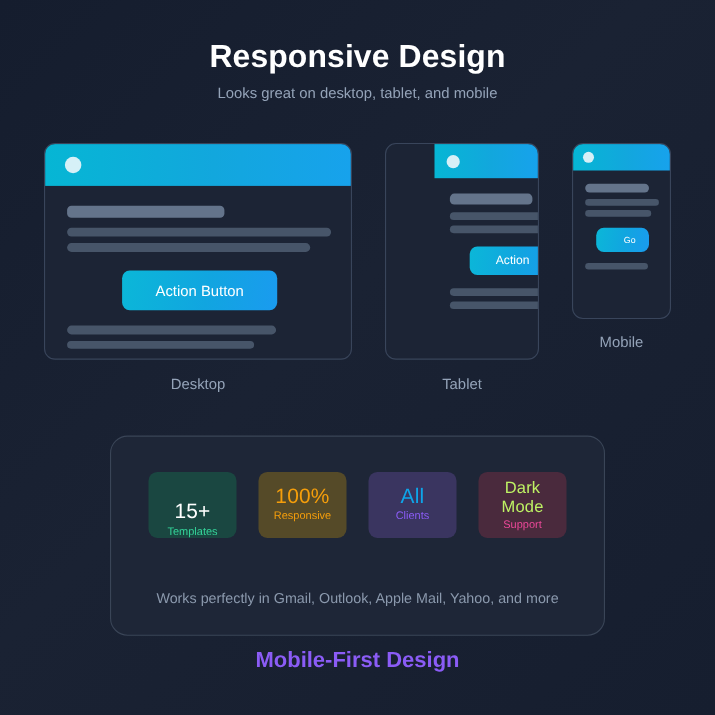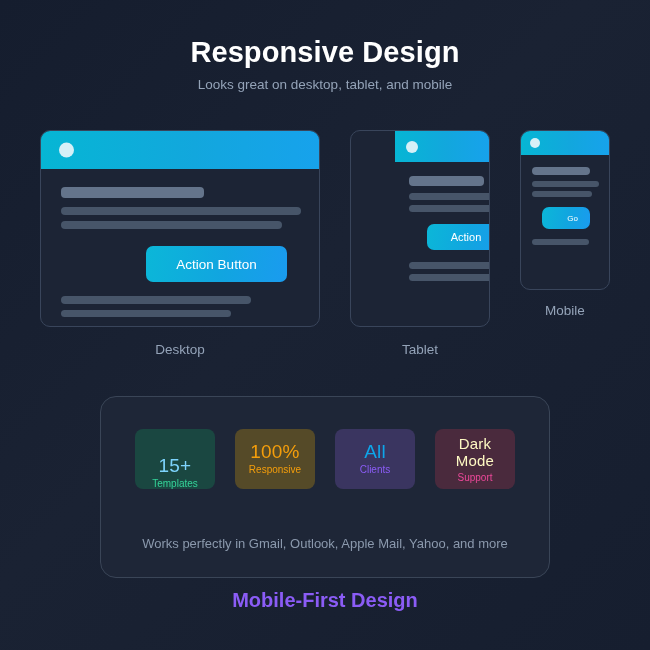--- a/index.html
+++ b/index.html
@@ -204,21 +204,21 @@
 
     <div class="device" id="desktop">
       <div class="device-frame">
         <div class="device-bar">
           <span class="device-dot"></span>
         </div>
         <div class="device-body">
           <span class="bar strong" style="left:20px; top:18px;  width:143px; height:11px;"></span>
           <span class="bar" style="left:20px; top:38px;  width:240px; height:8px;"></span>
           <span class="bar" style="left:20px; top:52px;  width:221px; height:8px;"></span>
-          <div class="action-btn" style="left:70px; top:77px; width:141px; height:36px; font-size:13.5px;margin-left:35px;">Action Button</div>
+          <div class="action-btn" style="left:70px; top:77px; width:141px; height:36px; font-size:13.5px;">Action Button</div>
           <span class="bar" style="left:20px; top:127px; width:190px; height:8px;"></span>
           <span class="bar" style="left:20px; top:141px; width:170px; height:7px;"></span>
         </div>
       </div>
       <div class="device-label">Desktop</div>
     </div>
 
     <div class="device" id="tablet">
       <div class="device-frame">
         <div class="device-bar">
@@ -252,36 +252,36 @@
       <div class="device-label">Mobile</div>
     </div>
 
   </div>
 
   <div class="panel">
 
     <div class="stats">
 
       <div class="stat-card" id="stat-0" style="background: rgb(26, 71, 65);">
-        <div class="stat-value" style="color: #7dd3fc; margin-top: 27px;">15+</div>
+        <div class="stat-value" style="color: #ffffff; margin-top: 27px;">15+</div>
         <div class="stat-label" style="color: rgb(52, 211, 153);">Templates</div>
       </div>
 
       <div class="stat-card" id="stat-1" style="background: rgb(85, 74, 40);">
         <div class="stat-value" style="color: rgb(245, 158, 11);">100%</div>
         <div class="stat-label" style="color: rgb(245, 158, 11);">Responsive</div>
       </div>
 
       <div class="stat-card" id="stat-2" style="background: rgb(58, 53, 96);">
         <div class="stat-value" style="color: #0ea5e9;">All</div>
         <div class="stat-label" style="color: rgb(139, 92, 246);">Clients</div>
       </div>
 
       <div class="stat-card" id="stat-3" style="background: rgb(74, 42, 61);">
-        <div class="stat-value two-line" style="color: #fef9c3;">Dark<br>Mode</div>
+        <div class="stat-value two-line" style="color: #bef264;">Dark<br>Mode</div>
         <div class="stat-label" style="color: rgb(236, 72, 153);">Support</div>
       </div>
 
     </div>
 
     <div class="panel-footnote">Works perfectly in Gmail, Outlook, Apple Mail, Yahoo, and more</div>
   </div>
 
   <div class="footer-title">Mobile-First Design</div>
 

